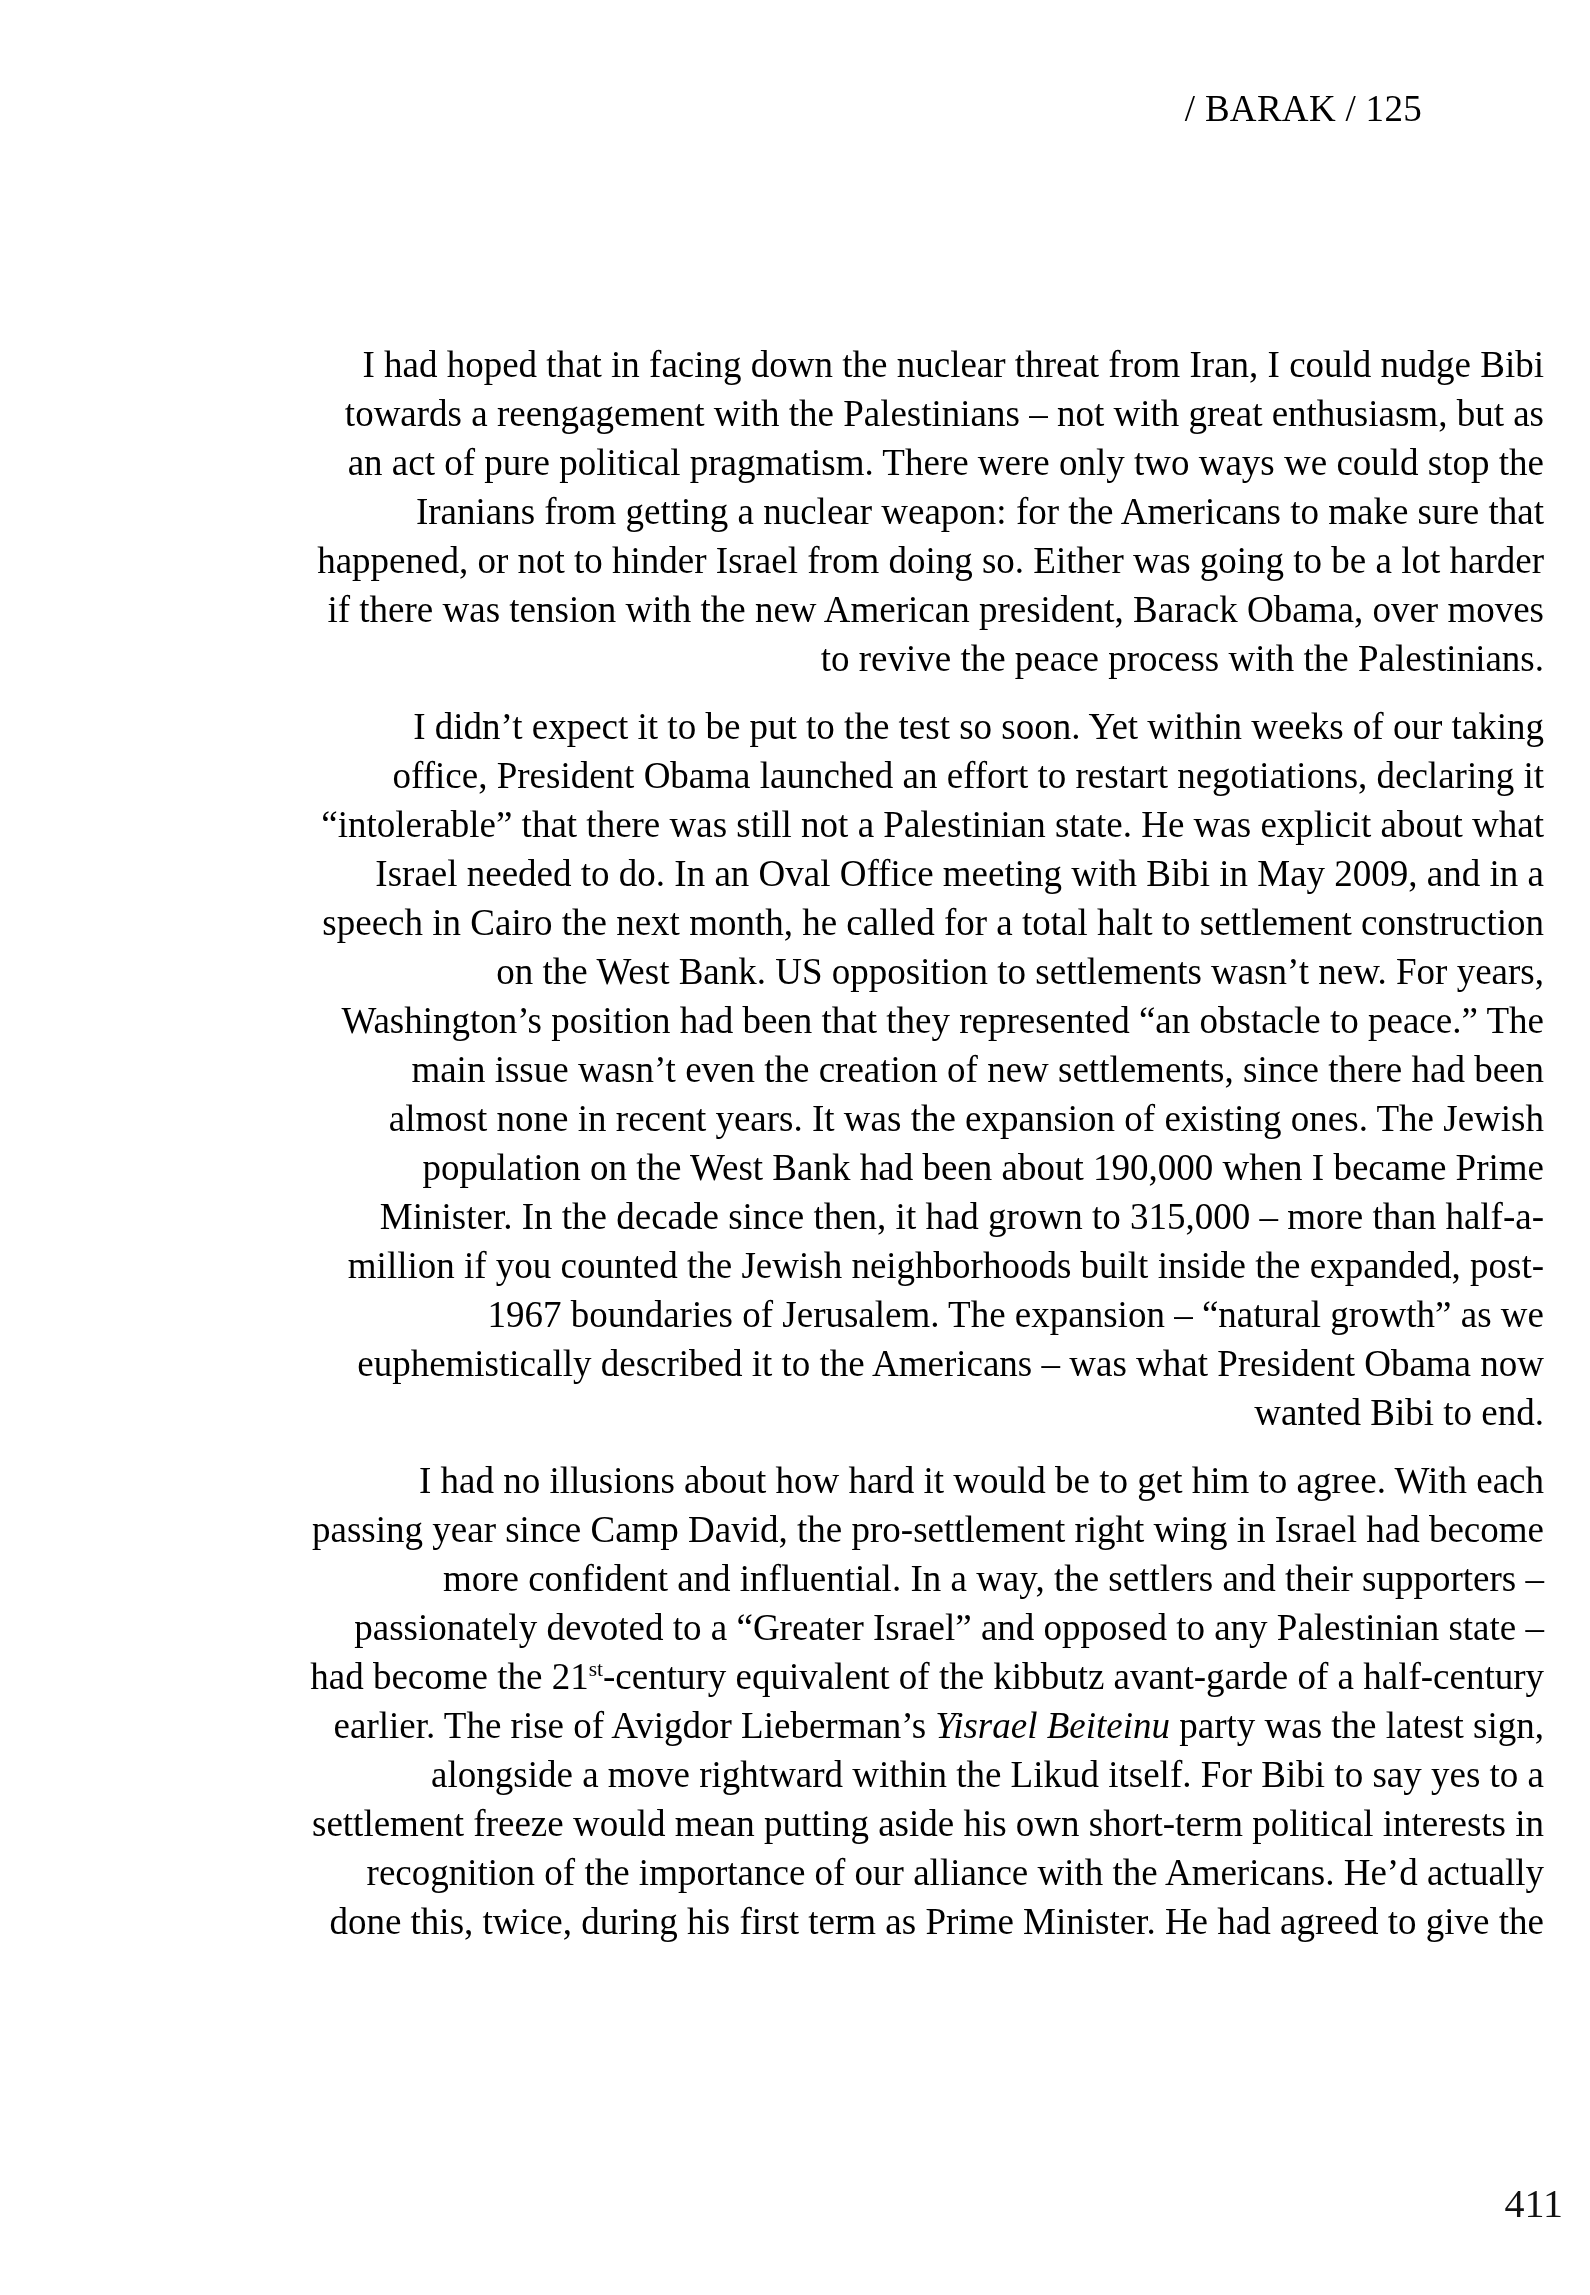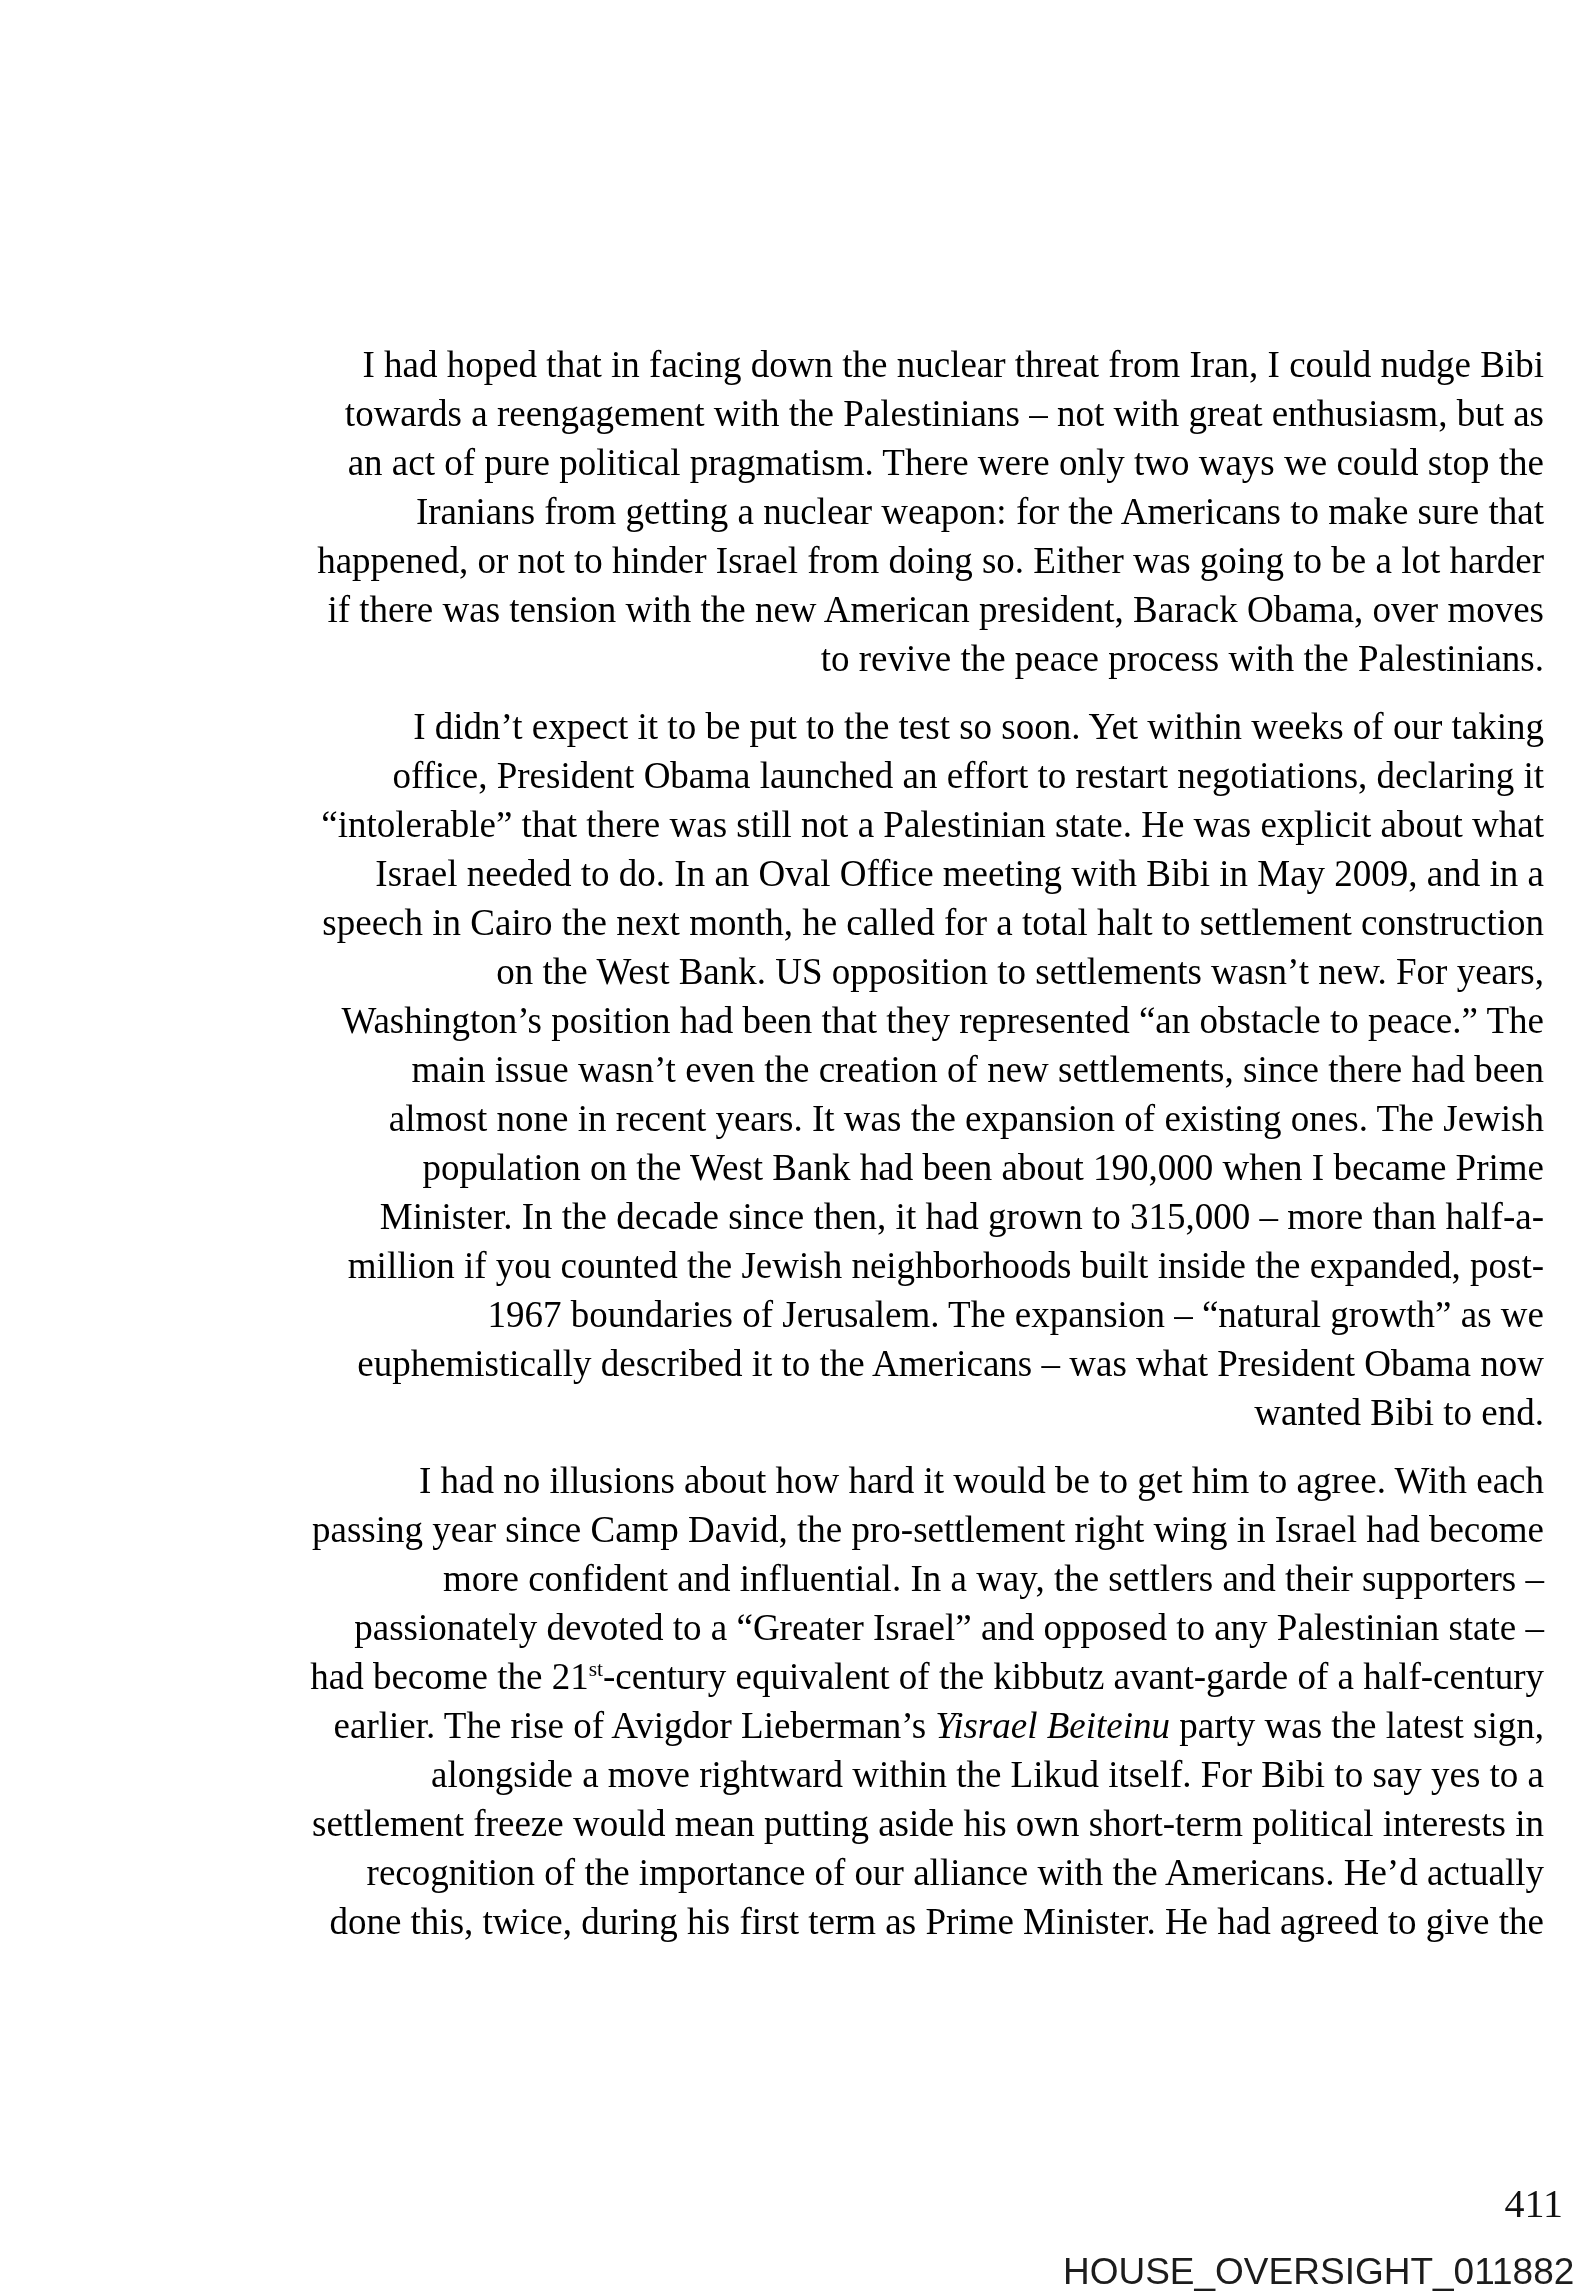--- a/index.html
+++ b/index.html
@@ -67,20 +67,21 @@
     font-family: "Liberation Sans", "DejaVu Sans", sans-serif;
     font-size: 37px;
     line-height: 1;
     color: #1c1c1c;
   }
 </style>
 </head>
 <body>
 
 <div class="page">
+  <div class="running-head">/ BARAK / 125</div>
 
 
   <div class="body-text">
       <p>I had hoped that in facing down the nuclear threat from Iran, I could nudge Bibi
 towards a reengagement with the Palestinians – not with great enthusiasm, but as
 an act of pure political pragmatism. There were only two ways we could stop the
 Iranians from getting a nuclear weapon: for the Americans to make sure that
 happened, or not to hinder Israel from doing so. Either was going to be a lot harder
 if there was tension with the new American president, Barack Obama, over moves
 to revive the peace process with the Palestinians.</p>
@@ -106,15 +107,14 @@
 had become the 21<sup>st</sup>-century equivalent of the kibbutz avant-garde of a half-century
 earlier. The rise of Avigdor Lieberman’s <i>Yisrael Beiteinu</i> party was the latest sign,
 alongside a move rightward within the Likud itself. For Bibi to say yes to a
 settlement freeze would mean putting aside his own short-term political interests in
 recognition of the importance of our alliance with the Americans. He’d actually
 done this, twice, during his first term as Prime Minister. He had agreed to give the</p>
     </div>
 
   <div class="page-number">411</div>
 
-  <div class="bates-stamp">HOUSE_OVERSIGHT_011882</div>
 </div>
 
 
 </body></html>

